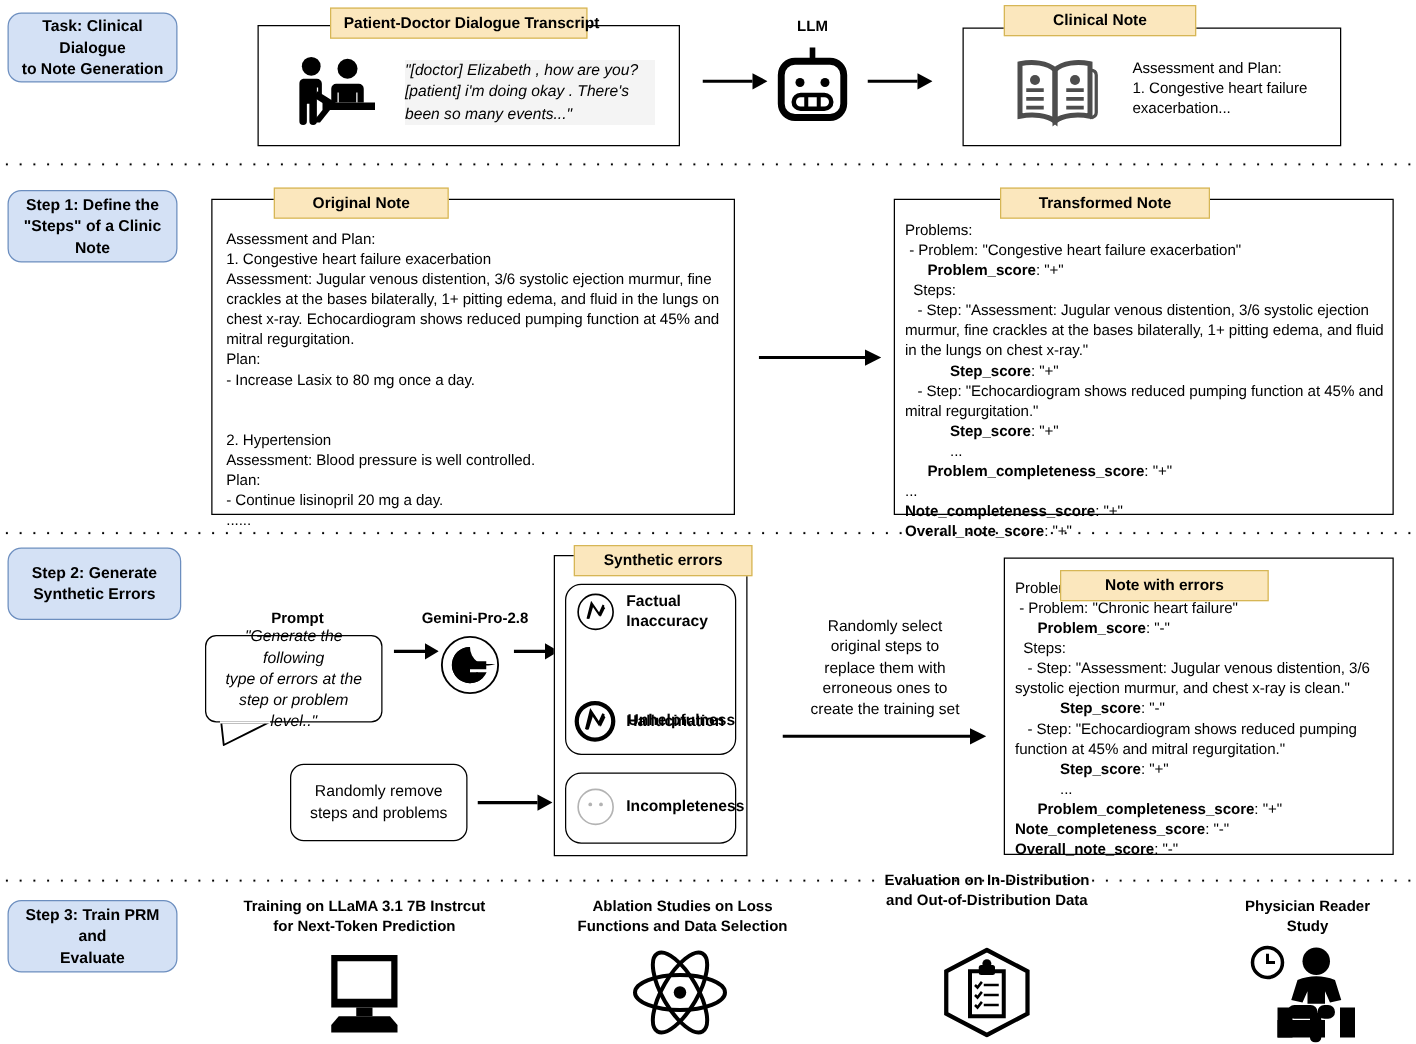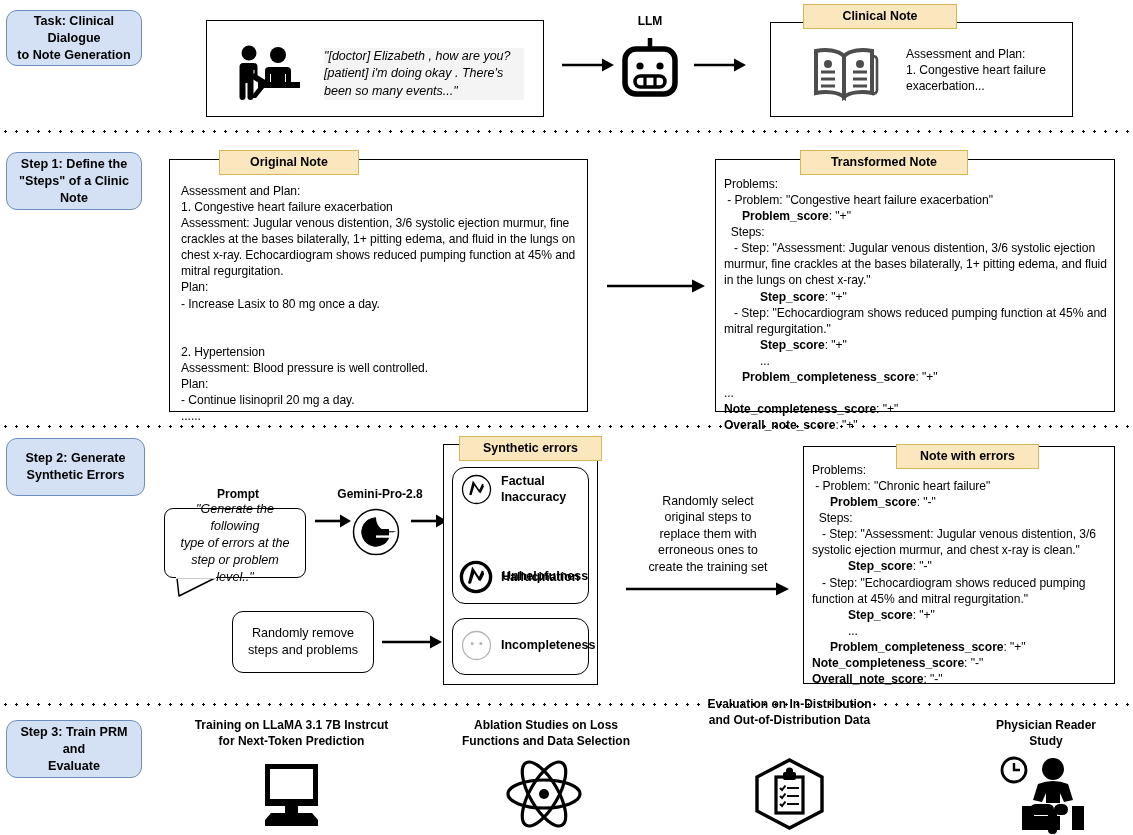--- a/index.html
+++ b/index.html
@@ -142,20 +142,21 @@
 </style>
 </head>
 <body>
 
 <div class="stage">
 
   <div class="step-chip abs" style="left:6px; top:10px; width:136px; height:56px;">Task: Clinical Dialogue
 to Note Generation</div>
 
   <div class="frame abs" style="left:206px; top:20px; width:338px; height:97px;"></div>
+  <div class="frame-title" style="left:264px; top:6px; width:206px;">Patient-Doctor Dialogue Transcript</div>
 
   <div class="abs" style="left:232px; top:44px; width:70px; height:58px;">
     <svg viewBox="0 0 70 58" width="70" height="58">
 
       <circle cx="17" cy="9" r="7.5" fill="#000"></circle>
       <path d="M10.5 19 h11 a4 4 0 0 1 4 4 v9 l-3 2 v-8 h-1 v27 a3 3 0 0 1 -6 0 v-14 h-2 v14 a3 3 0 0 1 -6 0 v-30 a4 4 0 0 1 3 -4 z" fill="#000"></path>
 
       <path d="M22 29 l16 10 -3 5 -16 -10 z" fill="#000"></path>
 
       <circle cx="46" cy="11" r="8" fill="#000"></circle>
@@ -373,21 +374,21 @@
 erroneous ones to
 create the training set</div>
   <div class="abs" style="left:626px; top:581px;">
     <svg width="163" height="16" viewBox="0 0 163 16">
       <line x1="0" y1="8" x2="150" y2="8" stroke="#000" stroke-width="2.4"></line>
       <polygon points="150,1.5 163,8 150,14.5" fill="#000"></polygon>
     </svg>
   </div>
 
   <div class="frame abs" style="left:803px; top:446px; width:312px; height:238px;"></div>
-  <div class="frame-title" style="left:848px; top:444px; width:143px;margin-left:48px;">Note with errors</div>
+  <div class="frame-title" style="left:848px; top:456px; width:167px;">Note with errors</div>
   <div class="note-text abs" style="left:812px; top:462px; width:298px;"><div>Problems:</div><div> - Problem: "Chronic heart failure"</div><div style="padding-left: 18px;"><b>Problem_score</b>: "-"</div><div>  Steps:</div><div>   - Step: "Assessment: Jugular venous distention, 3/6 systolic ejection murmur, and chest x-ray is clean."</div><div style="padding-left: 36px;"><b>Step_score</b>: "-"</div><div>   - Step: "Echocardiogram shows reduced pumping function at 45% and mitral regurgitation."</div><div style="padding-left: 36px;"><b>Step_score</b>: "+"</div><div style="padding-left: 36px;">...</div><div style="padding-left: 18px;"><b>Problem_completeness_score</b>: "+"</div><div><b>Note_completeness_score</b>: "-"</div><div><b>Overall_note_score</b>: "-"</div></div>
 
   <div class="divider" style="top:703px;"></div>
 
   <div class="step-chip abs" style="left:6px; top:720px; width:136px; height:58px;">Step 3: Train PRM and
 Evaluate</div>
 
   <div class="caption" style="left:170px; top:718px; width:243px;">Training on LLaMA 3.1 7B Instrcut
 for Next-Token Prediction</div>
   <div class="abs" style="left:259px; top:762px;">

